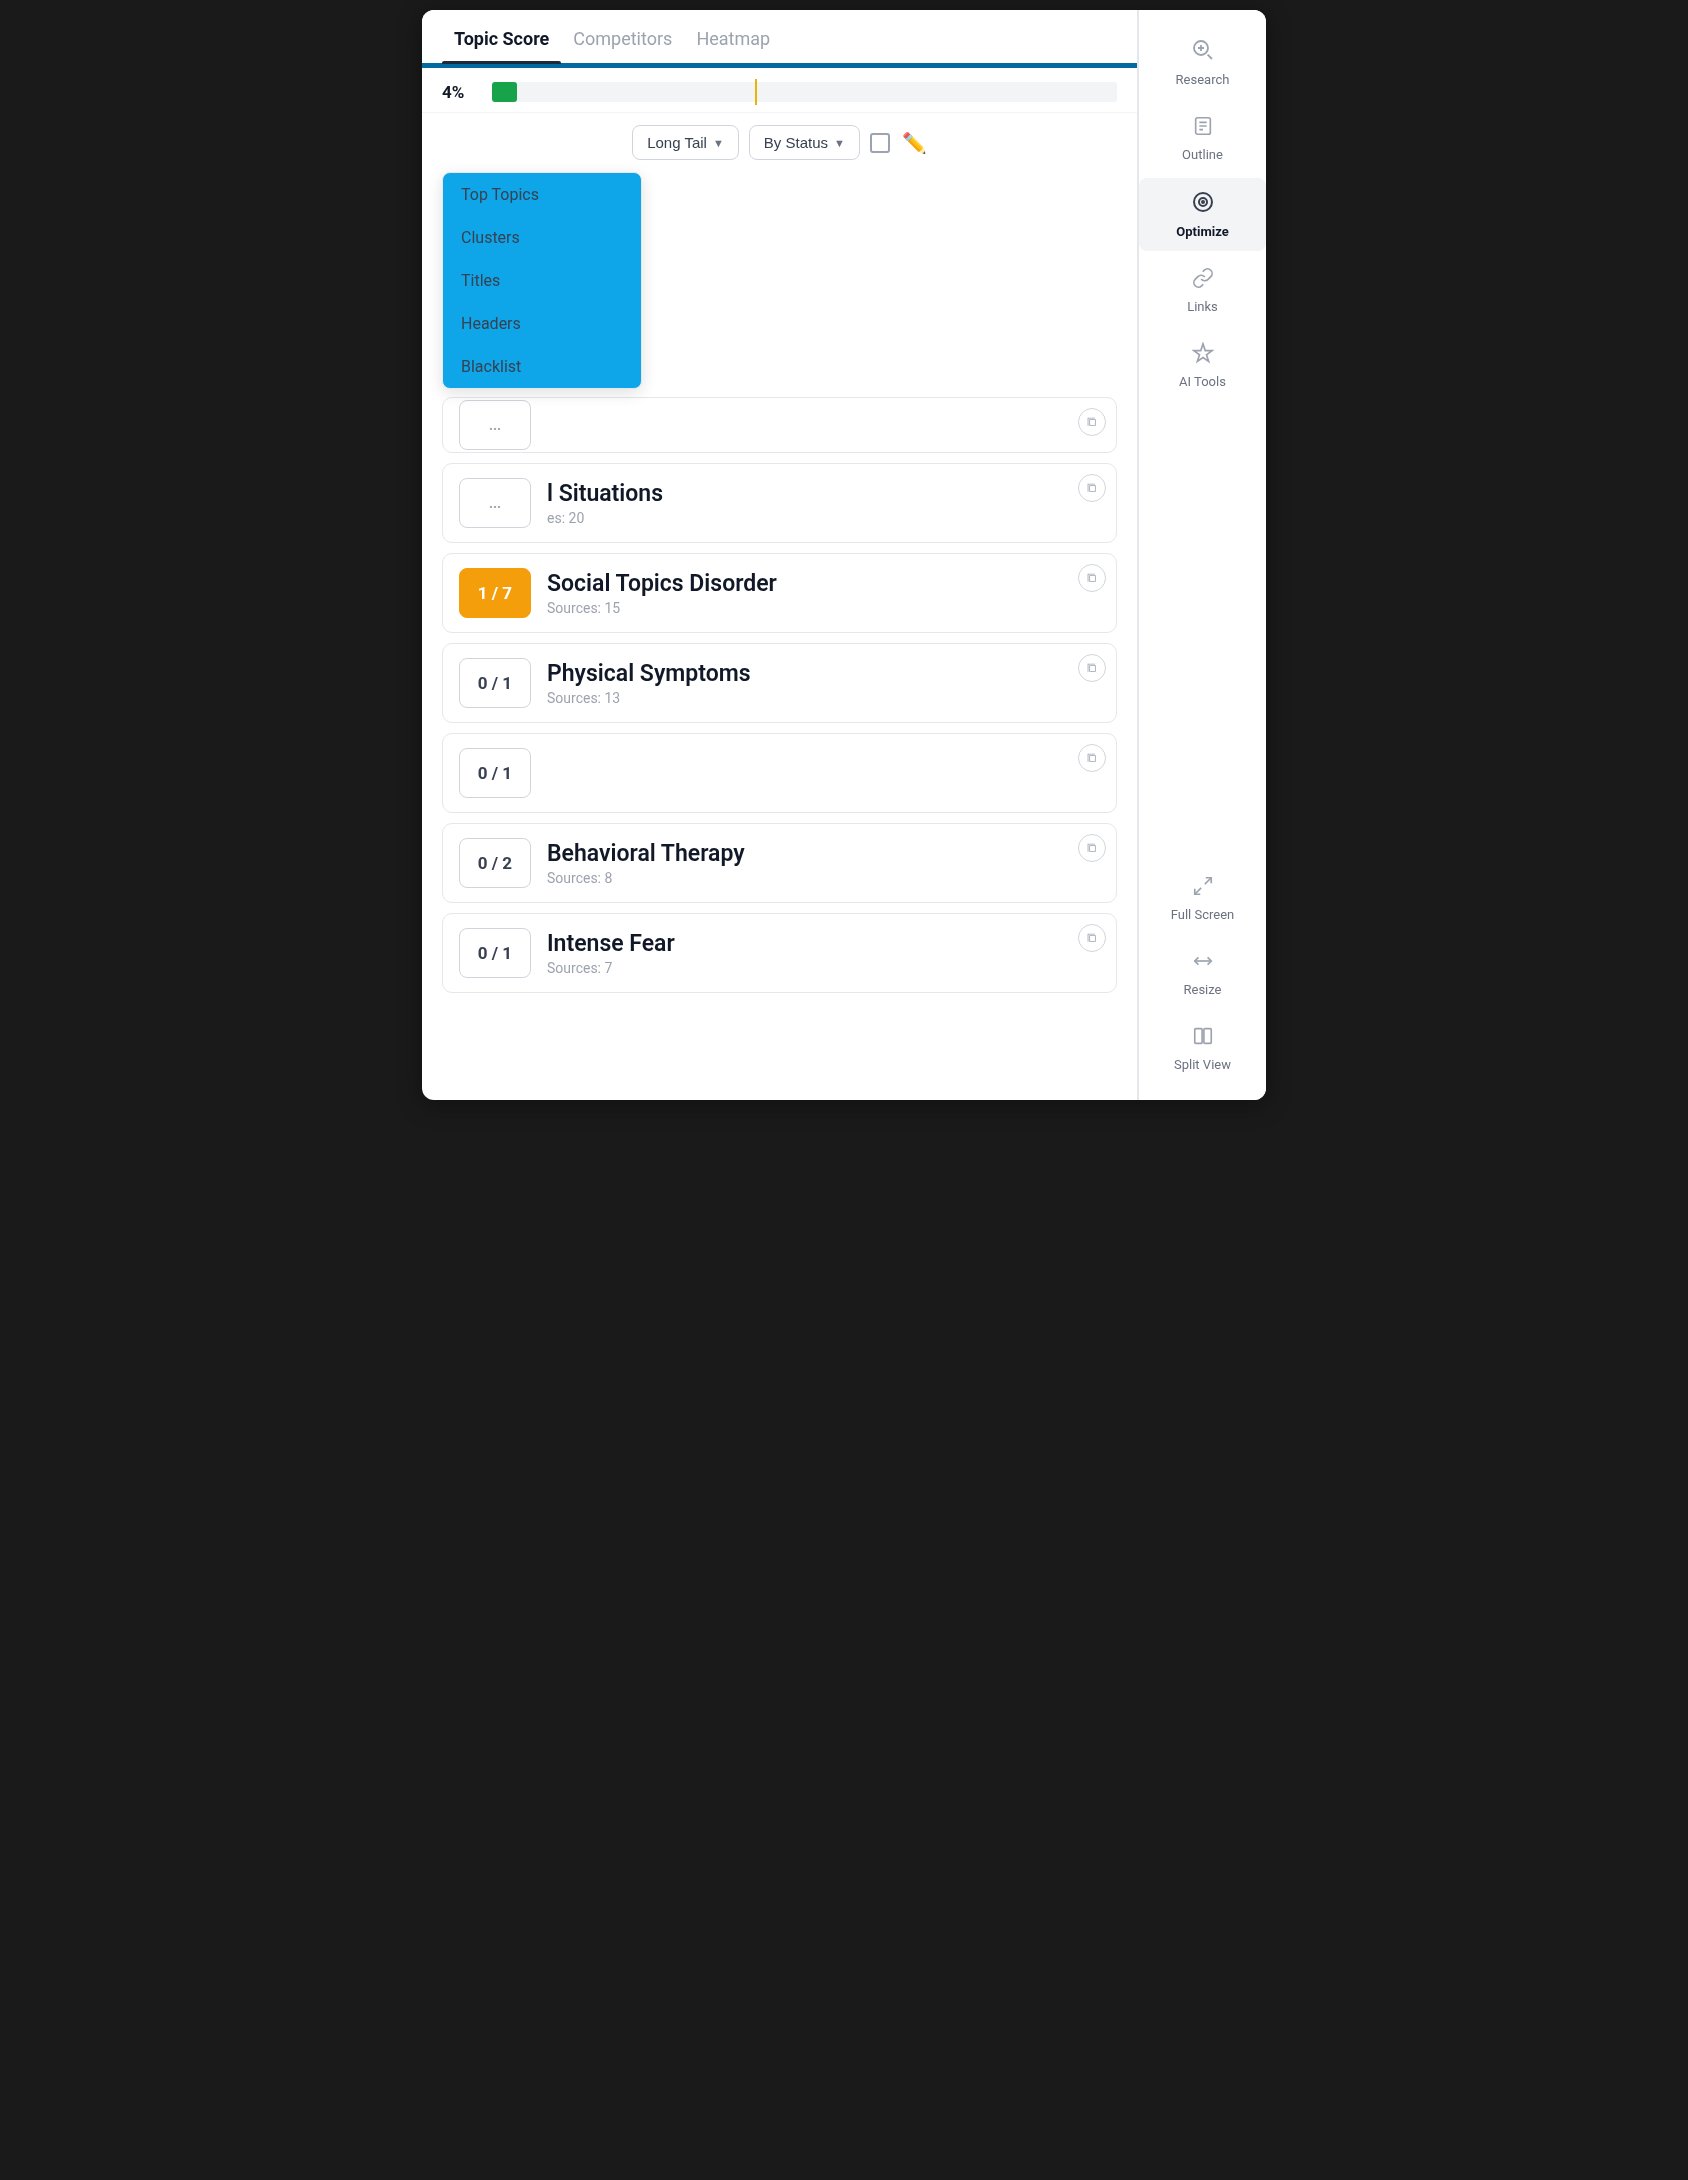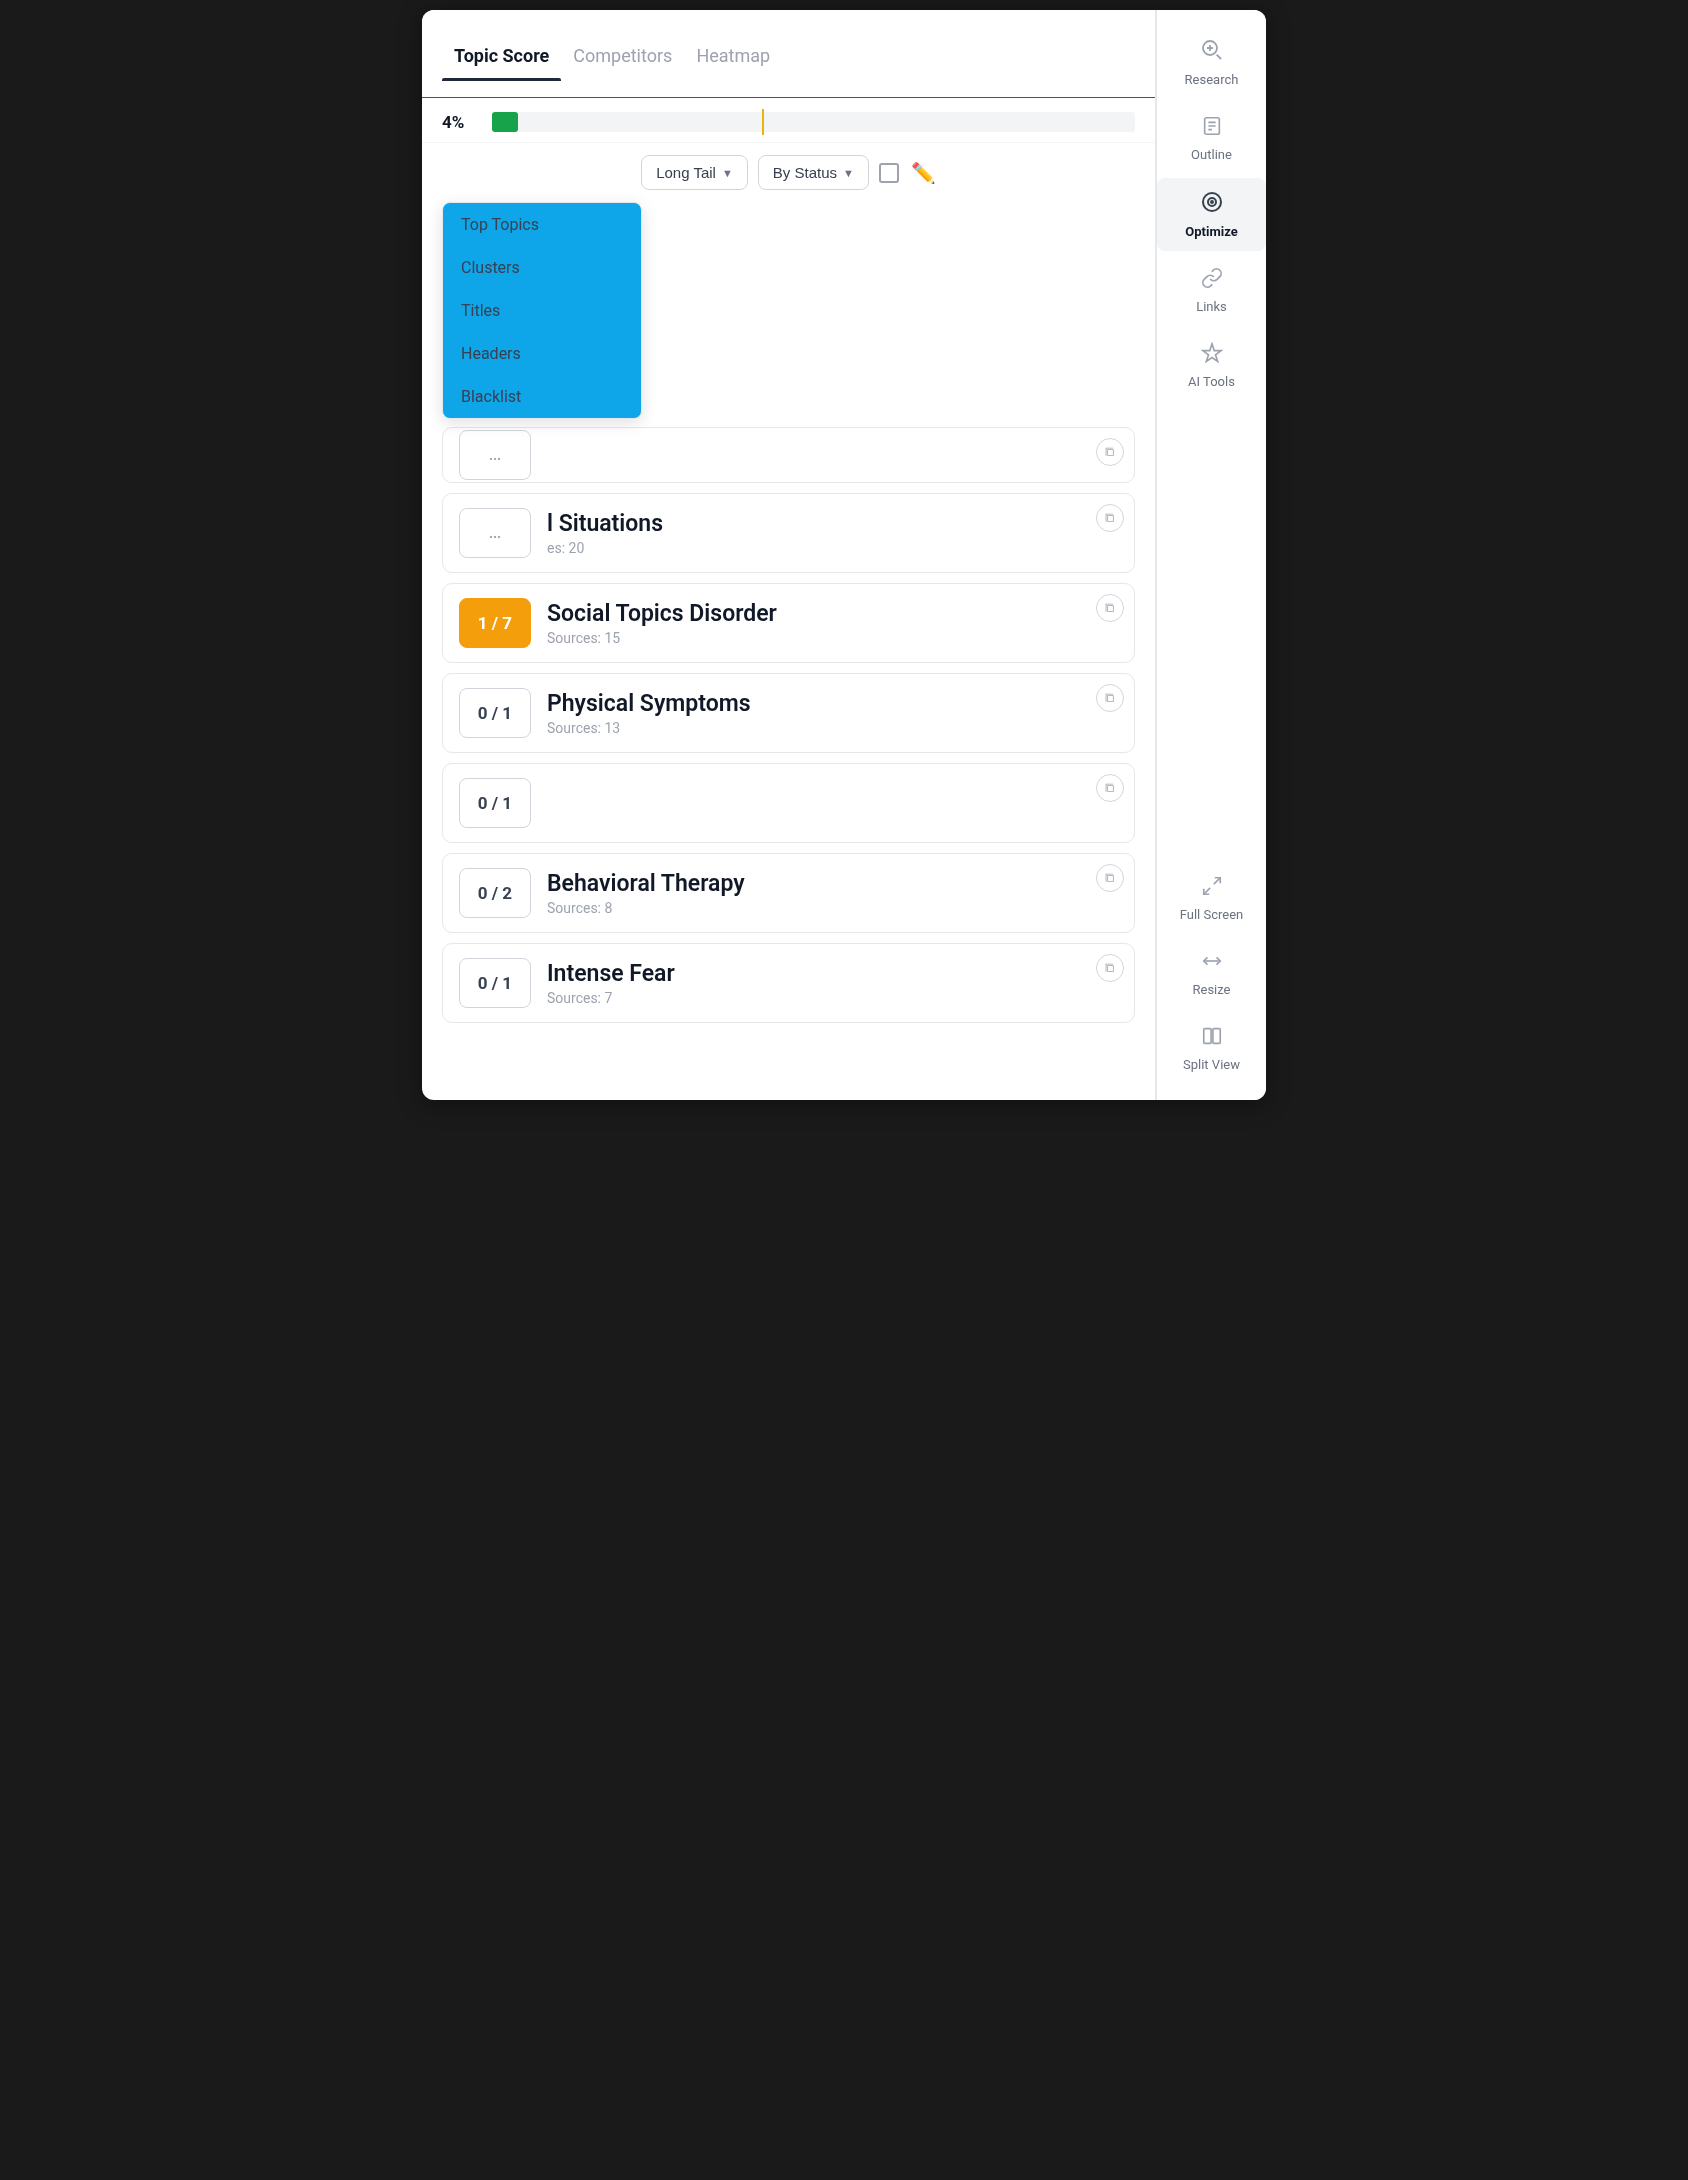--- a/index.html
+++ b/index.html
@@ -26,22 +26,22 @@
       flex: 1;
       display: flex;
       flex-direction: column;
       overflow: hidden;
       border-right: 1px solid #e5e7eb;
     }
     
     .tabs-bar {
       display: flex;
       align-items: flex-end;
-      padding: 17px 20px;
-      border-bottom: 1px solid #0369a1;
+      padding: 0 20px;
+      border-bottom: 5px solid #0369a1;
       background: white;
     }
     .tab {
       padding: 18px 12px 14px;
       font-size: 18px;
       color: #9ca3af;
       cursor: pointer;
       position: relative;
       font-weight: 400;
     }
@@ -220,21 +220,21 @@
     .topic-sources {
       font-size: 14px;
       color: #9ca3af;
     }
     .ellipsis-text {
       color: #9ca3af;
       font-size: 14px;
     }
     
     .sidebar {
-      width: 110px;
+      width: 128px;
       background: white;
       display: flex;
       flex-direction: column;
       align-items: flex-end;
       padding: 16px 0;
       gap: 4px;
       border-left: 1px solid #e5e7eb;
     }
     .sidebar-item {
       width: 100%;

